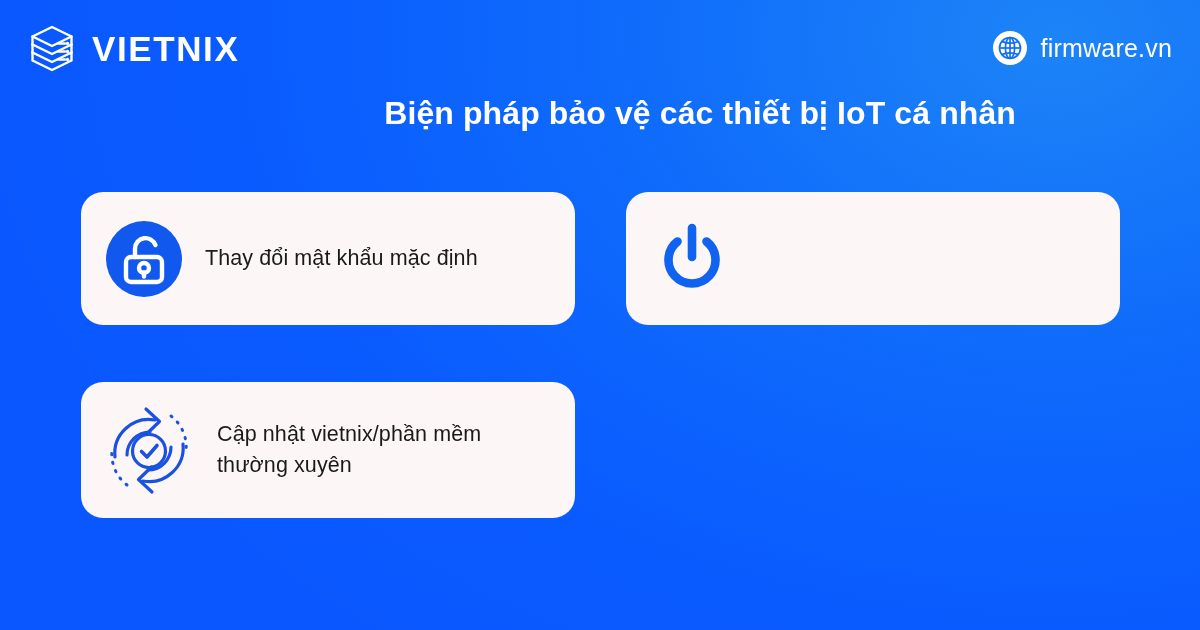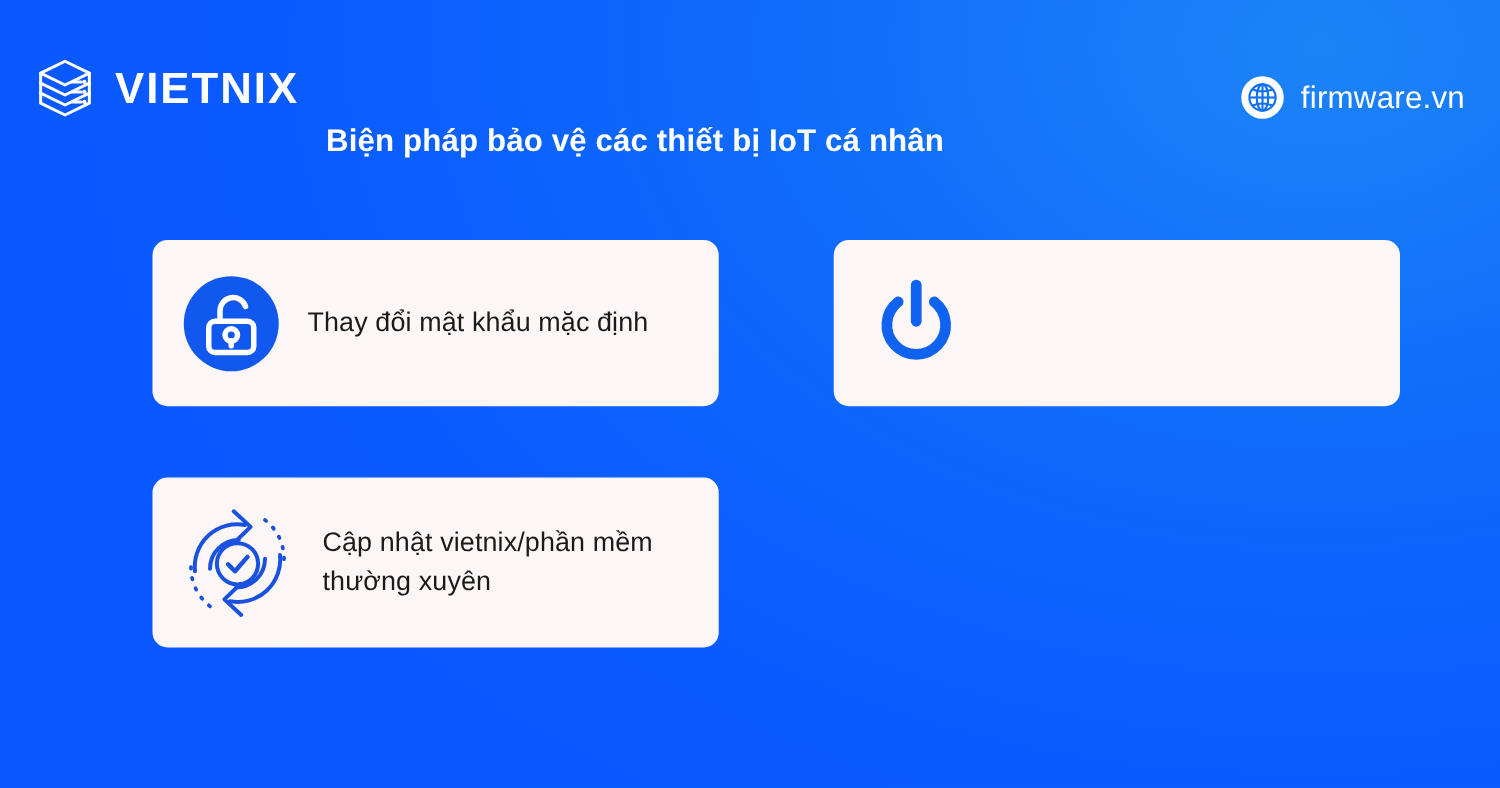--- a/index.html
+++ b/index.html
@@ -26,21 +26,21 @@
     overflow: hidden;
   }
 
   
   .header {
     position: absolute;
     top: 0; left: 0;
     width: 1200px;
     height: 96px;
     display: flex;
-    align-items: flex-end;
+    align-items: center;
     justify-content: space-between;
     padding: 0 28px 0 26px;
   }
 
   .brand {
     display: flex;
     align-items: center;
     gap: 14px;
   }
 
@@ -80,50 +80,49 @@
     letter-spacing: 0.2px;
     line-height: 1;
     white-space: nowrap;
   }
 
   
   .poster-title {
     position: absolute;
     top: 96px; left: 0;
     width: 1016px;
-    text-align: center;
+    text-align: right;
     color: #FFFFFF;
-    font-size: 25px;
+    font-size: 32px;
     font-weight: 700;
     letter-spacing: 0.1px;
     line-height: 34px;
   }
 
   
   .grid {
     position: absolute;
     top: 192px;
     left: 81px;
     width: 1038px;
     display: grid;
     grid-template-columns: 494px 494px;
     grid-template-rows: 133px 136px;
     column-gap: 51px;
     row-gap: 57px;
   }
 
   .card {
     background: #FDF6F6;
-    border-radius: 12px;
+    border-radius: 22px;
     display: flex;
     align-items: center;
     padding: 0 26px 0 24px;
     gap: 22px;
     overflow: hidden;
-    margin-left: 41px;
   }
 
   .card-icon {
     flex: 0 0 auto;
     display: flex;
     align-items: center;
     justify-content: center;
   }
 
   .card-icon svg { display: block; }

